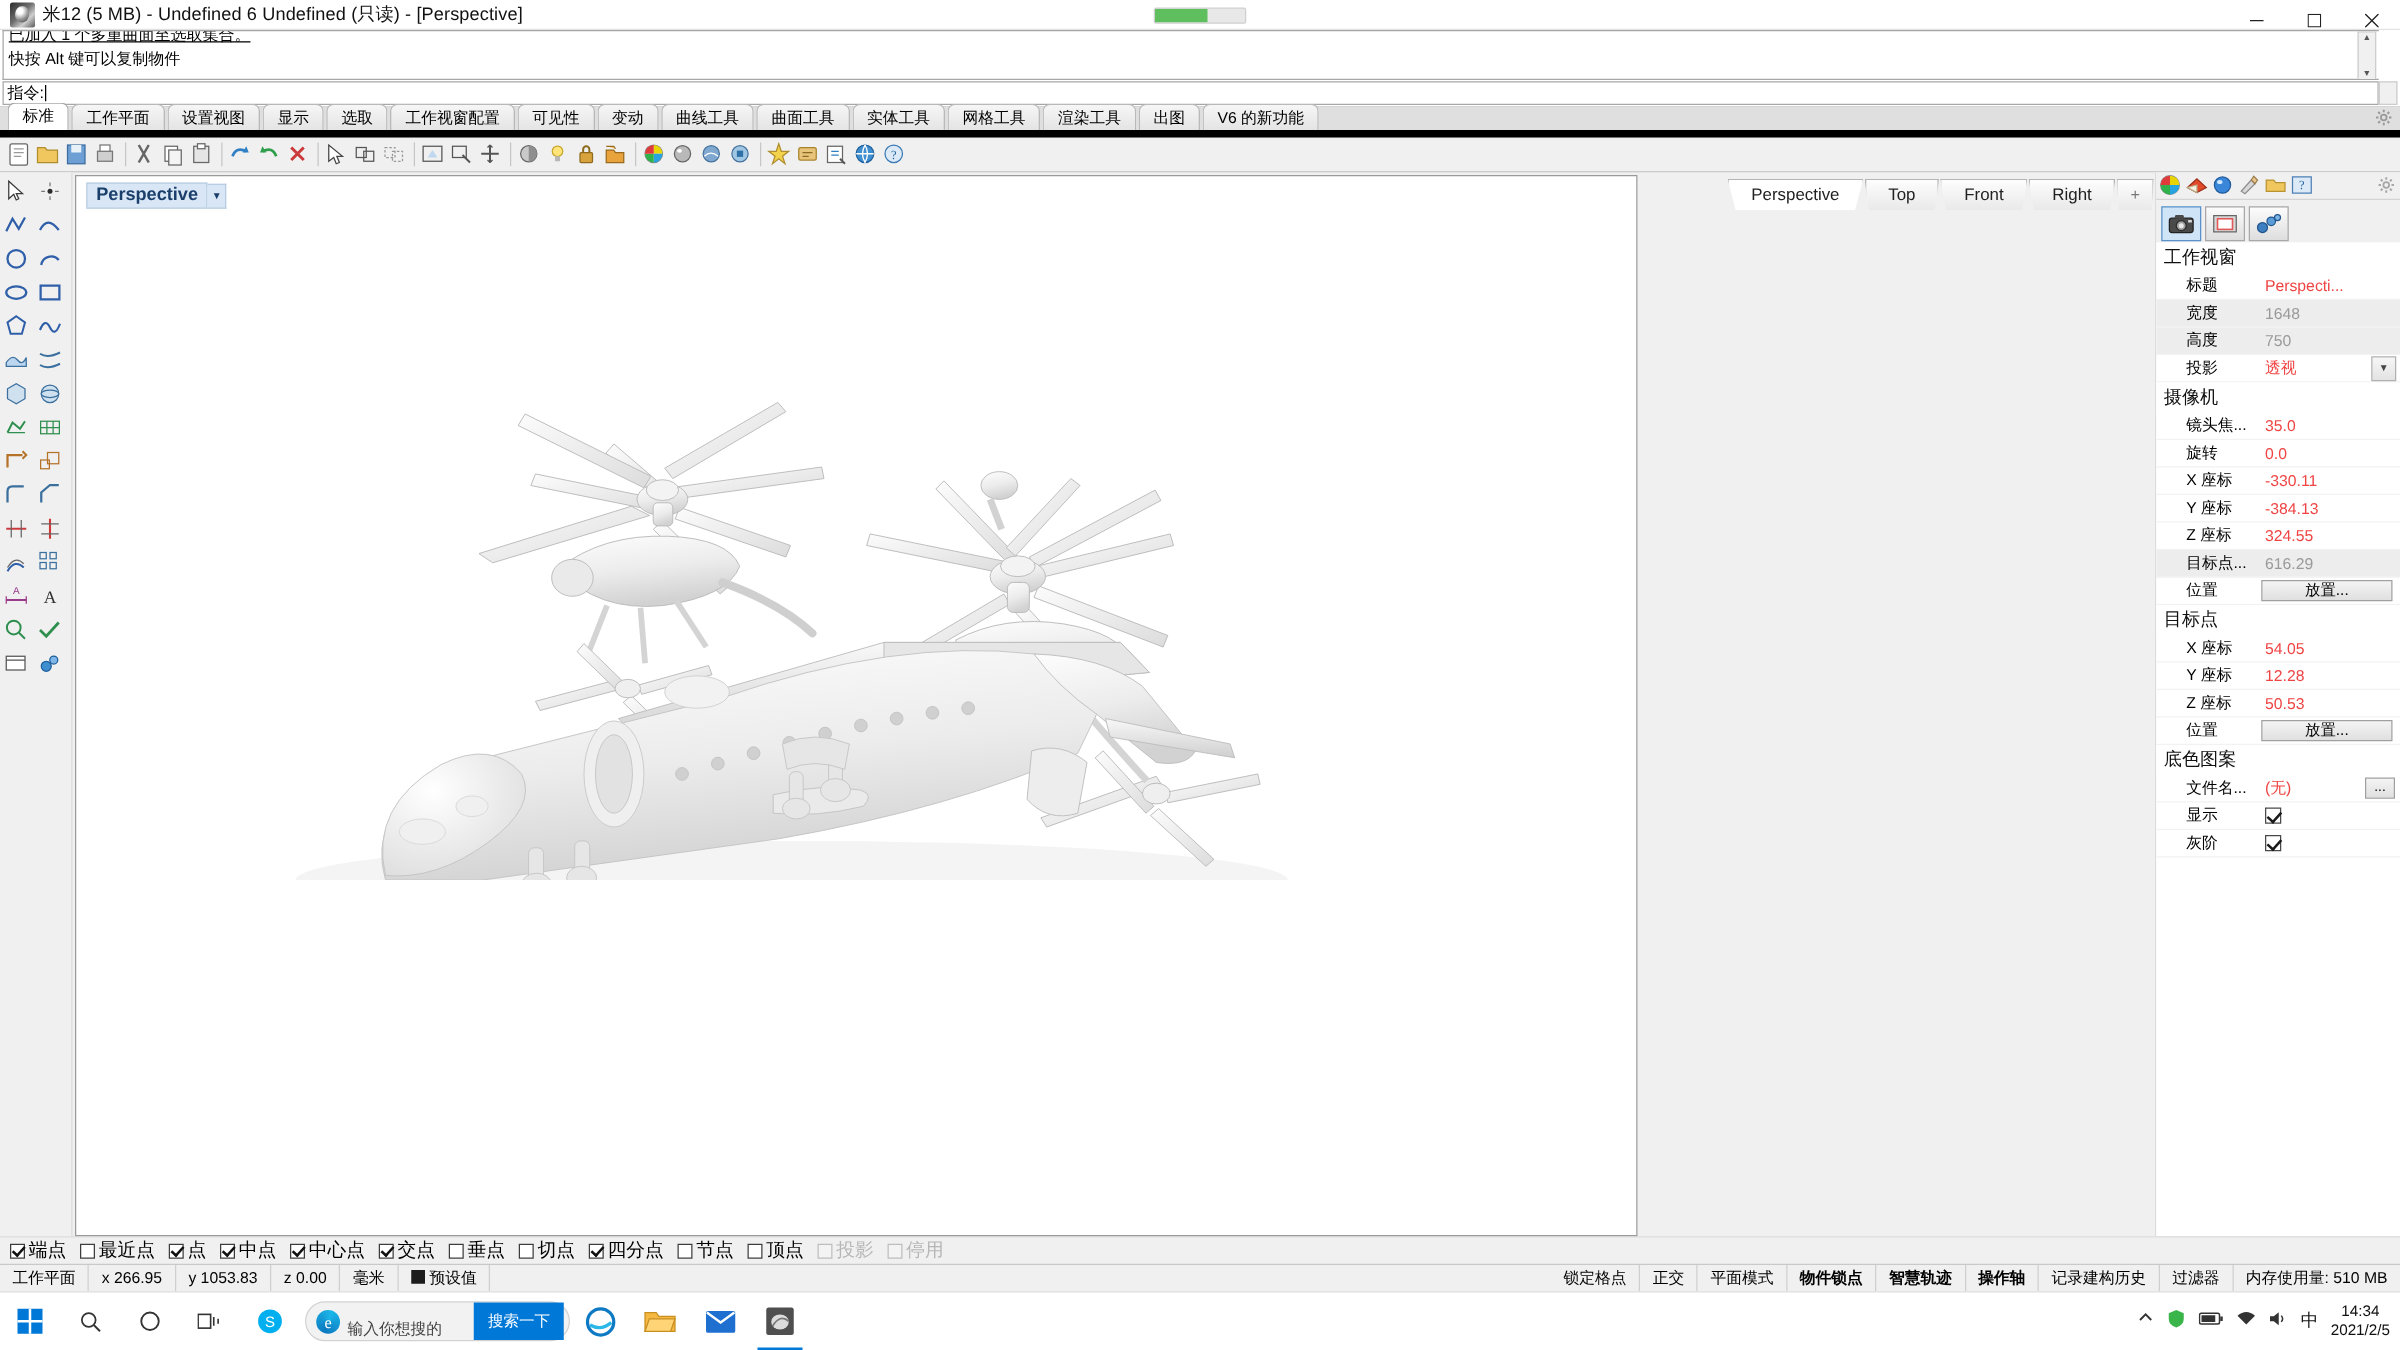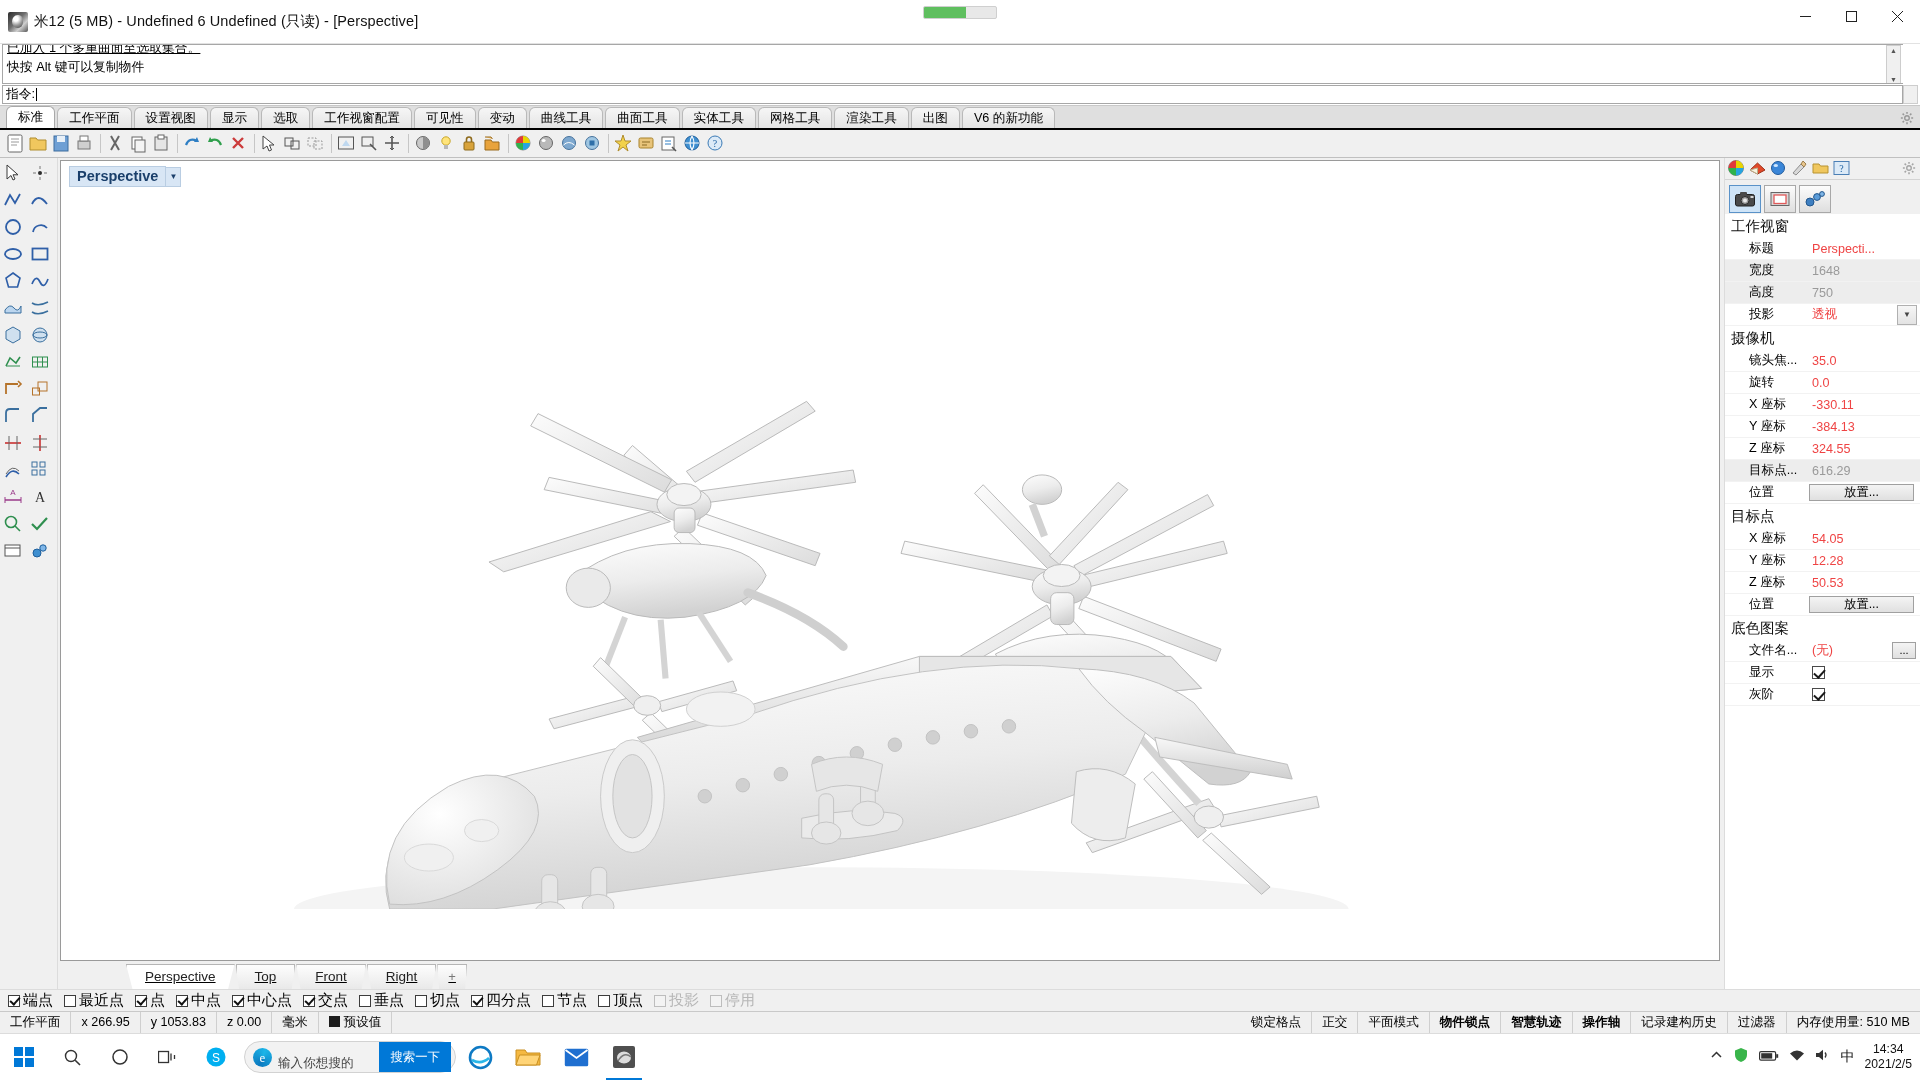--- a/index.html
+++ b/index.html
@@ -6,21 +6,21 @@
   html, body {
     width: 1920px; height: 1080px;
     font-family: "Liberation Sans", "DejaVu Sans", sans-serif;
     overflow: hidden;
     background: #f0f0f0;
   }
   #app { position: relative; width: 1920px; height: 1080px; display: flex; flex-direction: column; }
 
   
   .titlebar {
-    height: 44px; background: #ffffff; display: flex; align-items: center;
+    height: 24px; background: #ffffff; display: flex; align-items: center;
     border-bottom: 1px solid #e2e2e2; position: relative; flex: none;
   }
   .title-icon {
     width: 20px; height: 20px; margin: 0 6px 0 8px; flex: none;
     background: linear-gradient(135deg,#2b2b2b 0%,#6e6e6e 45%,#cfcfcf 70%,#555 100%);
     border-radius: 2px; position: relative;
   }
   .title-icon::after {
     content: ""; position: absolute; left: 4px; top: 3px; width: 11px; height: 13px;
     background: radial-gradient(circle at 35% 30%, #fff 0 20%, #9a9a9a 55%, #3d3d3d 100%);
@@ -62,21 +62,21 @@
   }
   .cmd-scroll span { font-size: 7px; color: #555; line-height: 9px; }
   .cmd-input-row { display: flex; align-items: center; border: 1px solid #a7a7a7; margin: 1px 17px 1px 2px; height: 19px; background:#fff; position: relative;}
   .cmd-label { font-size: 12.8px; padding-left: 3px; color: #000; }
   .cmd-caret { width: 1px; height: 13px; background: #000; margin-left: 1px; }
   .cmd-input-scroll { position:absolute; right:-16px; top:-1px; width:15px; height:19px; background:#f0f0f0; border:1px solid #cdcdcd;}
 
   
   .tabstrip {
     height: 24px; background: #dfdfdf; display: flex; align-items: flex-end; padding-left: 6px;
-    flex: none; border-bottom: 2px solid #000000; position: relative;
+    flex: none; border-bottom: 6px solid #000000; position: relative;
   }
   .ttab {
     font-size: 12.6px; color: #000; padding: 2px 11px 3px; height: 21px; line-height: 16px;
     background: linear-gradient(#f6f6f6,#e4e4e4);
     border: 1px solid #b9b9b9; border-bottom: none;
     border-radius: 6px 6px 0 0; margin-right: 2px; white-space: nowrap;
   }
   .ttab.active { background: #fff; height: 22px; border-color:#a9a9a9; }
   .tabstrip .gear-right {
     position: absolute; right: 6px; bottom: 3px; width: 14px; height: 14px; opacity:.6;
@@ -95,21 +95,21 @@
 
   
   .lefttools {
     width: 58px; background: #f0f0f0; padding: 4px 0 0 2px; flex: none;
     display: flex; flex-wrap: wrap; align-content: flex-start; gap: 1px;
     border-right: 1px solid #dcdcdc;
   }
   .lt-ico { width: 26px; height: 26px; position: relative; border-radius: 2px; }
 
   
-  .vp-area { flex: 1; display: flex; flex-direction: column; min-width: 0; padding: 2px 0 0 0; text-decoration: underline;}
+  .vp-area { flex: 1; display: flex; flex-direction: row; min-width: 0; padding: 2px 0 0 0;}
   .viewport {
     flex: 1; position: relative; background: #ffffff;
     border: 1px solid #9a9a9a; margin: 0 4px 0 2px; overflow: hidden;
   }
   .vp-title {
     position: absolute; left: 6px; top: 4px; z-index: 5; display: flex; align-items: center;
     background: rgba(255,255,255,.0); padding: 1px 2px;
   }
   .vp-title-text {
     font-size: 14.5px; font-weight: bold; color: #1a3f6b; background: #d8e6f5;

